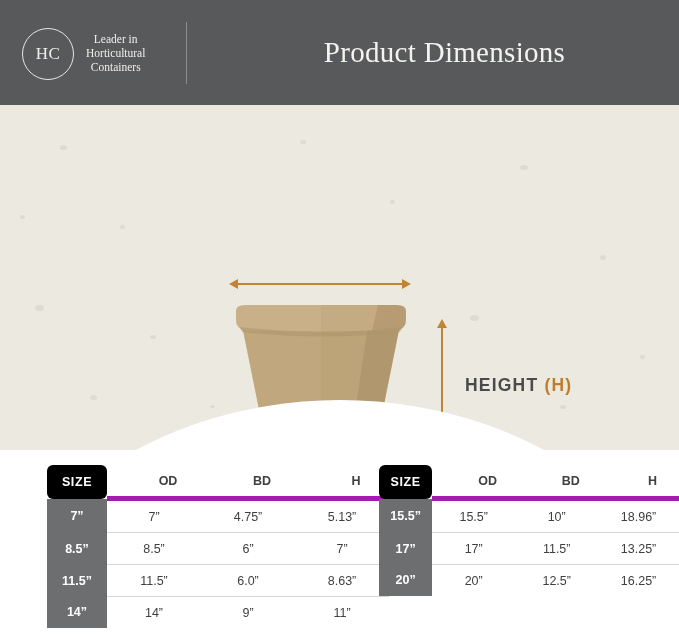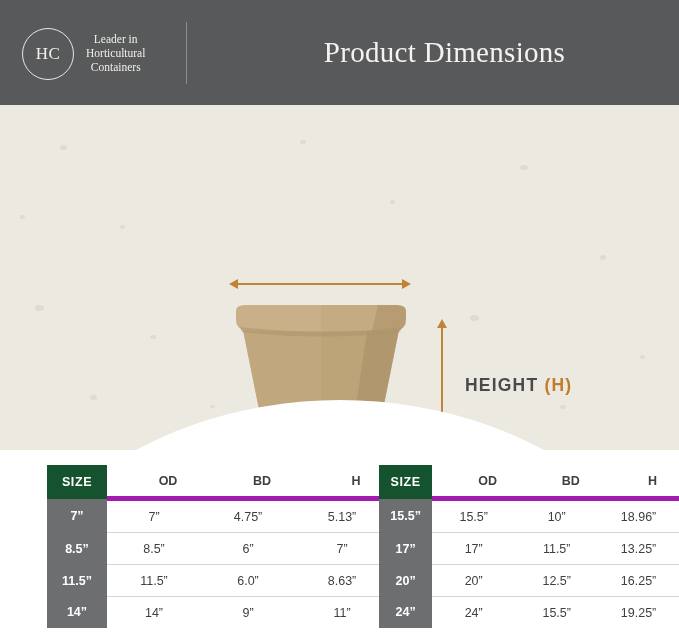--- a/index.html
+++ b/index.html
@@ -213,22 +213,23 @@
     font-weight: normal;
   }
   .tbl .sizecol {
     width: 60px;
     background: #6d6e70;
     color: #ffffff;
     font-weight: bold;
     font-size: 12.5px;
   }
   .tbl thead .sizecol {
-    background: #14532d;
+    background: #000000;
     letter-spacing: 0.6px;
+    border-radius: 6px;
   }
   .tbl thead th.hcol {
     font-weight: bold;
     color: #3f3f41;
     font-size: 12.5px;
   }
   .tbl .hcol { width: 66px; }
   .tbl tbody tr td.hcol {
     border-bottom: 1px solid #d8d6d1;
   }
@@ -368,23 +369,17 @@
           <td class="hcol">17”</td>
           <td class="hcol">11.5”</td>
           <td class="hcol">13.25”</td>
         </tr>
         <tr>
           <td class="sizecol">20”</td>
           <td class="hcol">20”</td>
           <td class="hcol">12.5”</td>
           <td class="hcol">16.25”</td>
         </tr>
-        <tr>
-          <td class="sizecol">24”</td>
-          <td class="hcol">24”</td>
-          <td class="hcol">15.5”</td>
-          <td class="hcol">19.25”</td>
-        </tr>
       </tbody>
     </table>
 
   </div>
 </div>
 
 </body></html>

